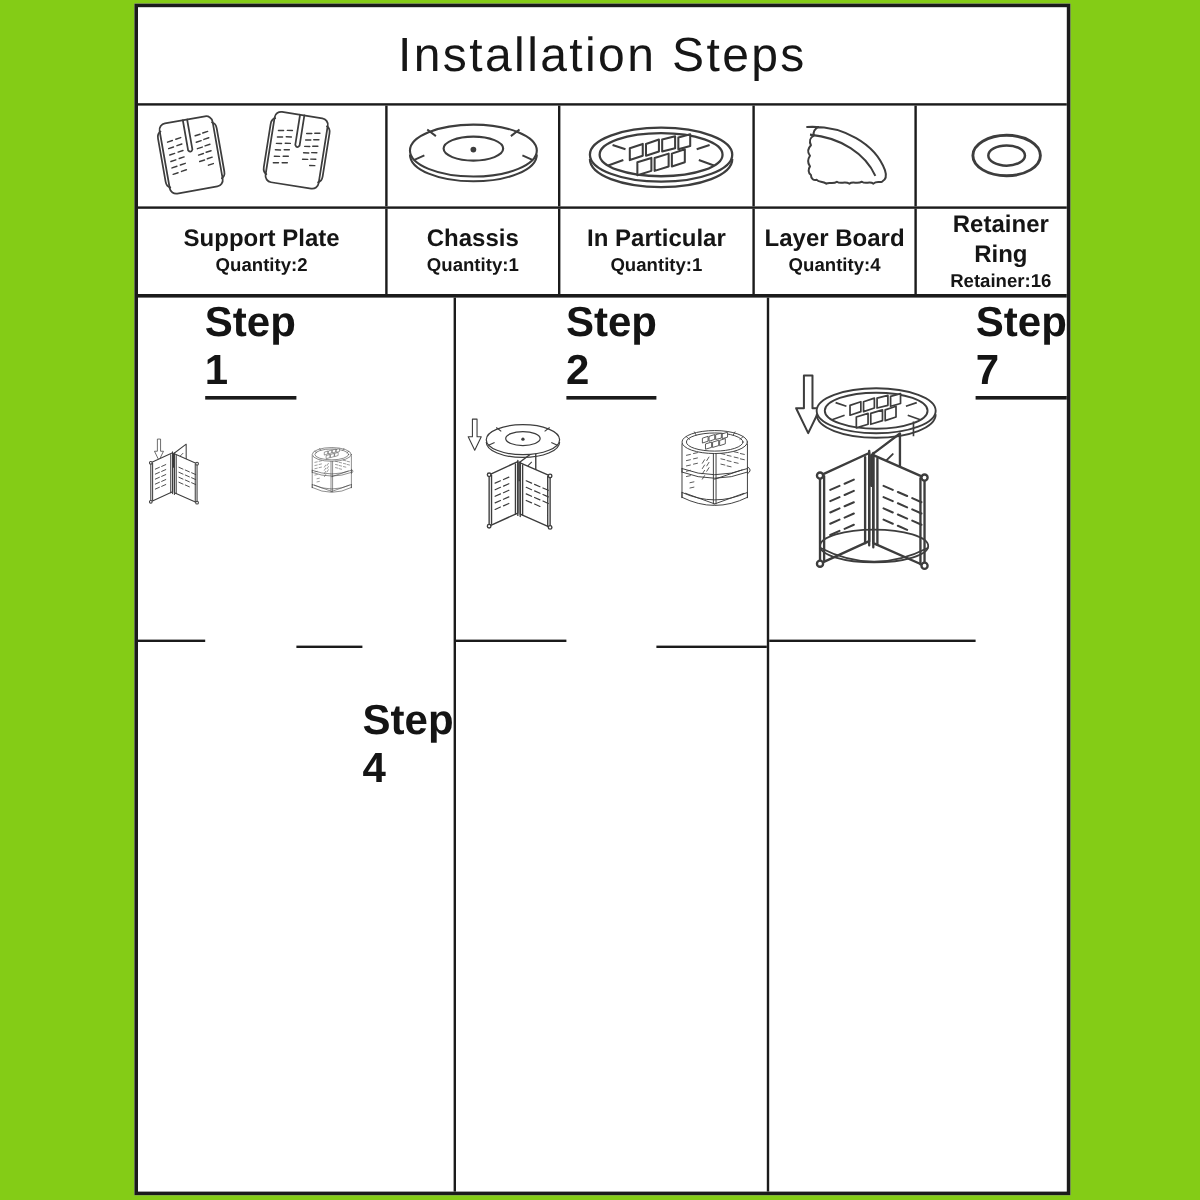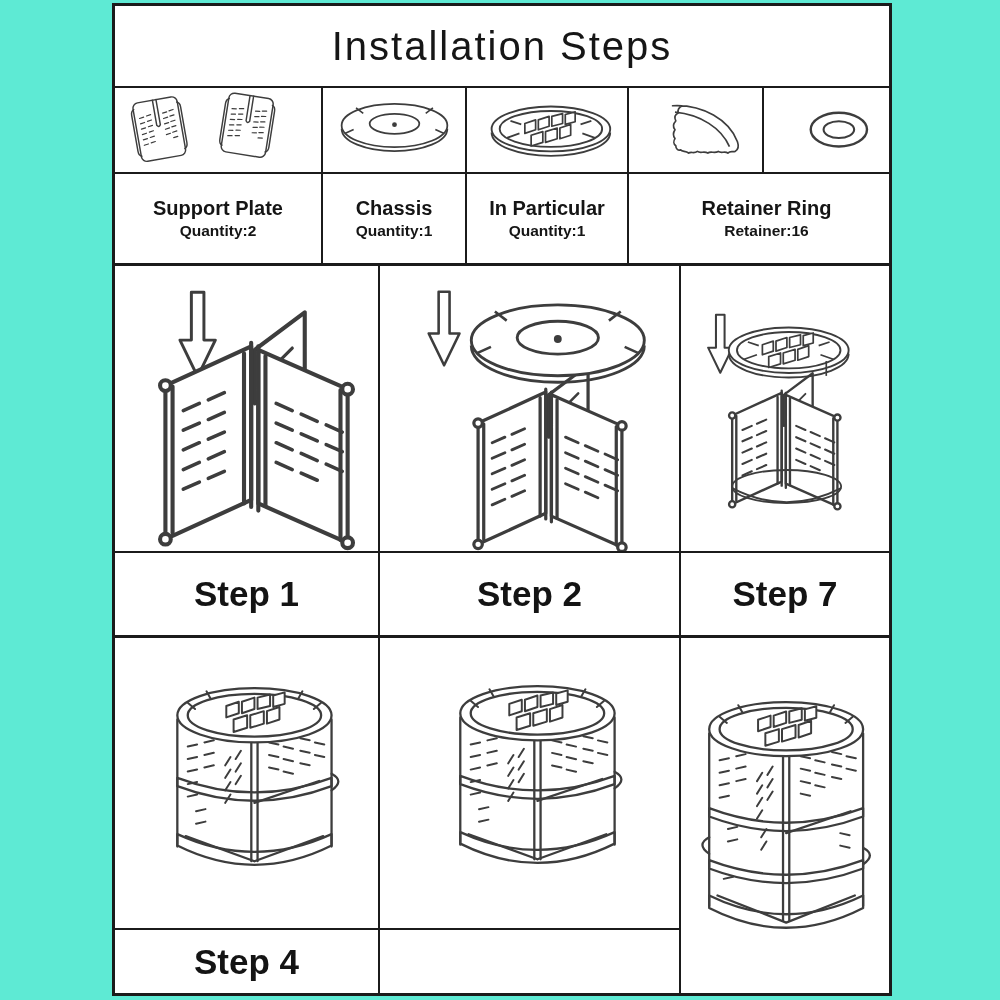--- a/index.html
+++ b/index.html
@@ -1,34 +1,34 @@
 <!DOCTYPE html>
 <html><head>
 <meta charset="utf-8">
 <style>
   html,body{margin:0;padding:0;background:#fff;}
-  .page{position:relative;width:1000px;height:1000px;background:#5eead4;overflow:hidden;
+  .page{position:relative;width:1000px;height:1000px;background:#84cc16;overflow:hidden;
         font-family:"Liberation Sans",sans-serif;color:#151515;}
   .table{position:absolute;left:112px;top:3px;width:780px;height:993px;
          border:3px solid #1b1b1b;box-sizing:border-box;display:flex;flex-direction:column;background:#fff;}
   .row{display:flex;box-sizing:border-box;flex:none;}
   .title-row{height:82px;border-bottom:2px solid #1b1b1b;align-items:center;justify-content:center;
              font-size:40px;letter-spacing:2px;font-weight:400;color:#161616;}
   .parts-row{height:86px;border-bottom:2px solid #1b1b1b;}
-  .plabel-row{height:92px;border-bottom:3px solid #1b1b1b;}
+  .plabel-row{height:74px;border-bottom:3px solid #1b1b1b;}
   .cell{box-sizing:border-box;border-right:2px solid #1b1b1b;display:flex;align-items:center;
         justify-content:center;overflow:hidden;}
   .cell.last{border-right:none;flex:1;margin-left:15px;}
   .w1{width:208px}.w2{width:144px}.w3{width:162px}.w4{width:135px}
   .plabel{flex-direction:column;line-height:1.25;text-align:center;}
   .pname{font-size:20px;font-weight:bold;}
   .pqty{font-size:15.5px;font-weight:bold;}
   .steps{flex:1;display:flex;}
-  .scol{display:flex;flex-direction:column;box-sizing:border-box;border-right:2px solid #1b1b1b;}
-  .sw1{width:265px}.sw2{width:301px}
+  .scol{display:flex;flex-direction:row;box-sizing:border-box;border-right:2px solid #1b1b1b;}
+  .sw1{width:265px}.sw2{width:261px}
   .scol.last{border-right:none;flex:1;}
   .imgcell{box-sizing:border-box;border-bottom:2px solid #1b1b1b;display:flex;align-items:center;justify-content:center;overflow:hidden;}
   .h-img1{height:287px}.h-lab1{height:85px}.h-img2{height:292px}
   .labcell{box-sizing:border-box;display:flex;align-items:center;justify-content:center;
            font-size:35px;font-weight:bold;color:#141414;}
   .lab1{border-bottom:3px solid #1b1b1b;}
   .lab2{flex:1;}
   .tall{flex:1;display:flex;align-items:center;justify-content:center;overflow:hidden;}
   svg.fit{width:100%;height:100%;display:block;}
 </style>
@@ -171,20 +171,24 @@
         <span class="pqty">Quantity:2</span>
       </div>
       <div class="cell plabel w2">
         <span class="pname">Chassis</span>
         <span class="pqty">Quantity:1</span>
       </div>
       <div class="cell plabel w3">
         <span class="pname">In Particular</span>
         <span class="pqty">Quantity:1</span>
       </div>
+      <div class="cell plabel w4">
+        <span class="pname">Layer Board</span>
+        <span class="pqty">Quantity:4</span>
+      </div>
       <div class="cell plabel last">
         <span class="pname">Retainer Ring</span>
         <span class="pqty">Retainer:16</span>
       </div>
     </div>
 
     <div class="steps">
 
       <div class="scol sw1">
         <div class="imgcell h-img1">

